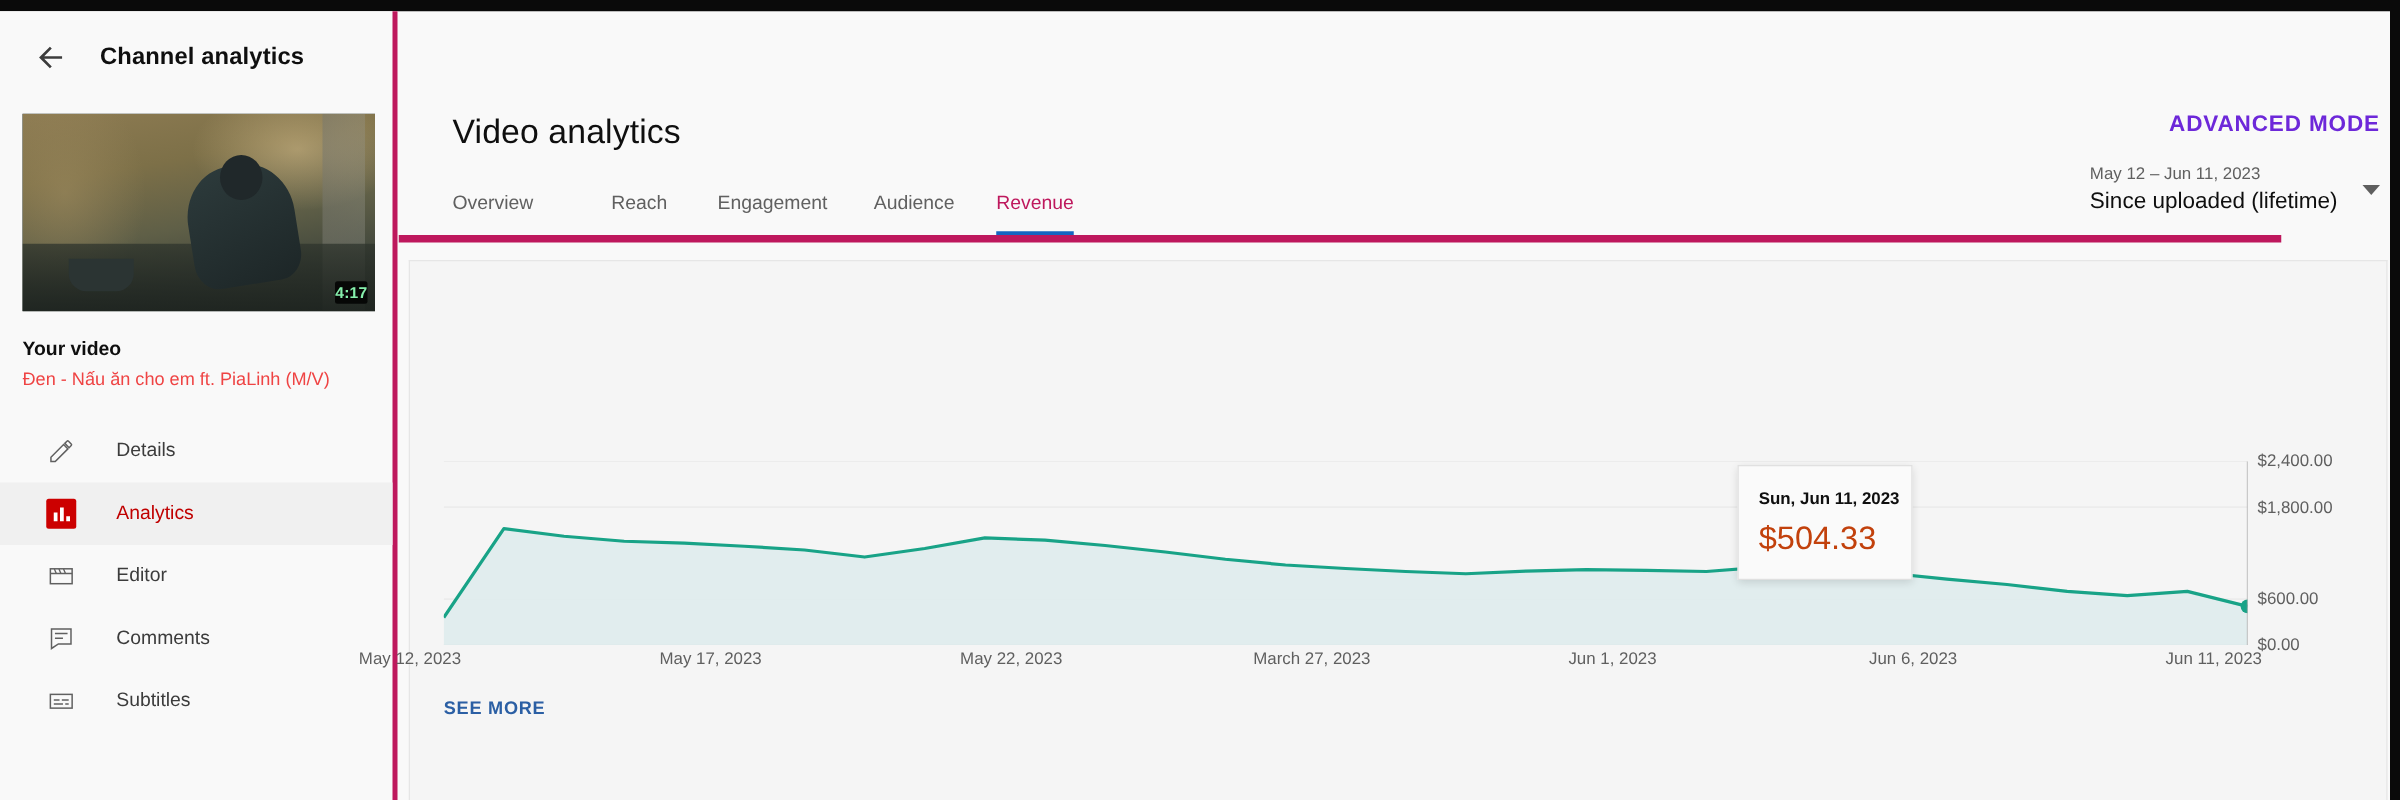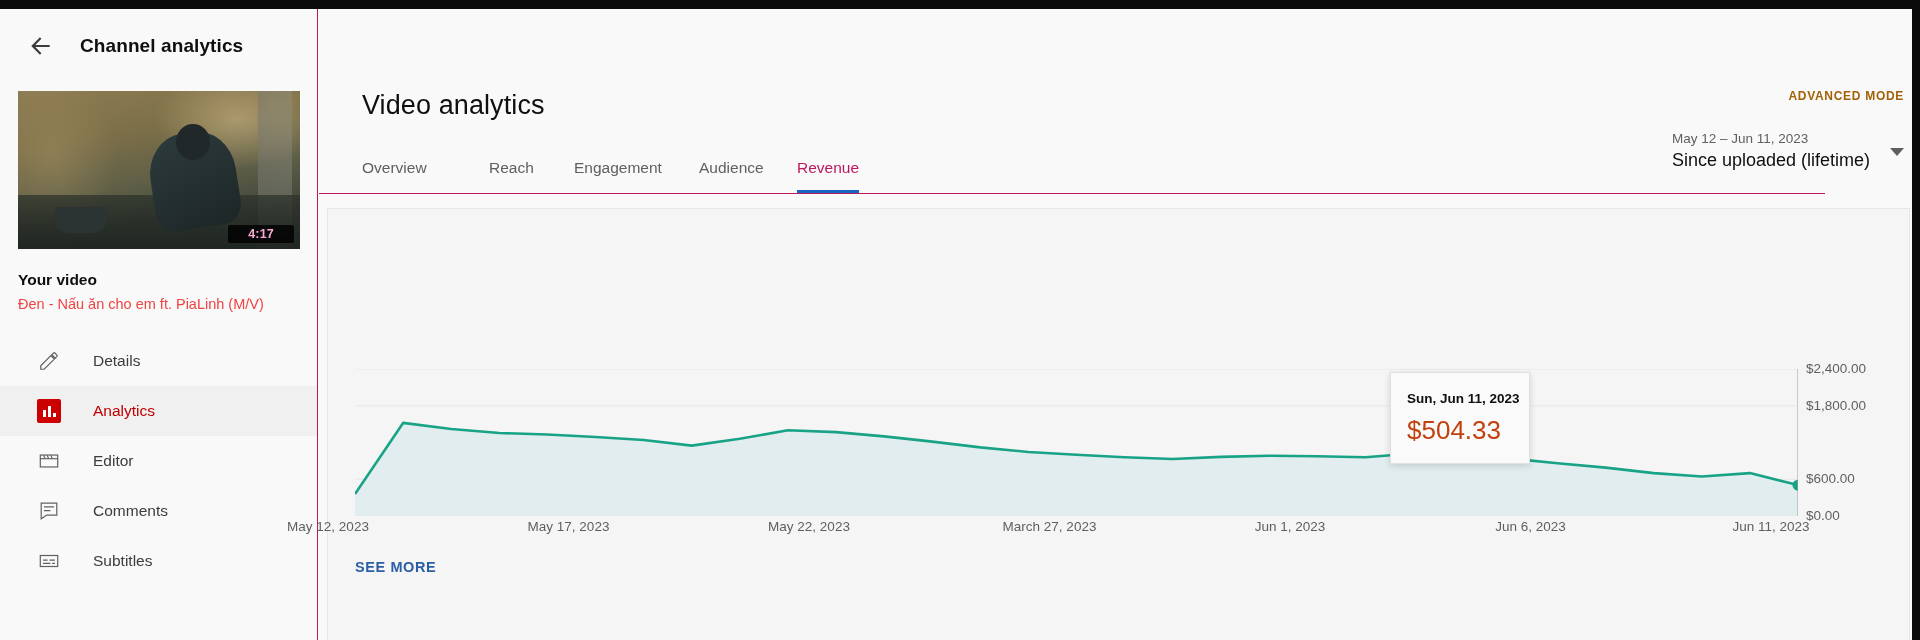--- a/index.html
+++ b/index.html
@@ -26,21 +26,21 @@
     width: 8px; height: 640px;
     background: #0a0a0a;
     z-index: 60;
   }
 
   
   .sidebar {
     position: absolute; left: 0; top: 9px;
     width: 318px; height: 631px;
     background: #f9f9f9;
-    border-right: 1px solid #be185d;
+    border-right: 4px solid #be185d;
   }
   .sb-header {
     display: flex; align-items: center;
     height: 74px; padding-left: 18px;
   }
   .back-arrow {
     width: 46px; height: 46px;
     display: flex; align-items: center; justify-content: center;
     cursor: pointer;
   }
@@ -84,23 +84,23 @@
     width: 52px; height: 26px;
     background: #2b3433; border-radius: 0 0 14px 14px;
   }
   .thumb-pillar {
     position: absolute; right: 3%; top: 0;
     width: 34px; height: 100%;
     background: linear-gradient(90deg, rgba(120,120,110,.55), rgba(150,150,140,.35));
   }
   .thumb-dur {
     position: absolute; right: 6px; bottom: 6px;
-    background: rgba(0,0,0,.82); color: #f9a8d4;
+    background: rgba(0,0,0,.82); color: #86efac;
     font-size: 12.5px; font-weight: bold;
-    padding: 2px 20px; border-radius: 2px;
+    padding: 2px 0; border-radius: 2px;
     letter-spacing: .2px;
   }
   .vid-label {
     margin: 22px 18px 0 18px;
     font-size: 15.5px; font-weight: bold; color: #0f0f0f;
   }
   .vid-title {
     margin: 7px 18px 0 18px;
     font-size: 14.5px; color: #ef4444;
     white-space: nowrap; overflow: hidden;
@@ -137,21 +137,21 @@
     width: 1593px; height: 631px;
     background: #f9f9f9;
     margin-top: 39px;
   }
   .page-title {
     position: absolute; left: 43px; top: 42px;
     font-size: 27px; color: #0f0f0f; letter-spacing: .1px;
   }
   .adv-mode {
     position: absolute; right: 8px; top: 41px;
-    font-size: 12px; font-weight: bold; color: #a16207;
+    font-size: 18px; font-weight: bold; color: #6d28d9;
     letter-spacing: .7px; cursor: pointer;
   }
   .daterange {
     position: absolute; right: 42px; top: 83px;
     text-align: left; cursor: pointer;
   }
   .dr-sub { font-size: 13.5px; color: #606060; }
   .dr-main { font-size: 18px; color: #0f0f0f; margin-top: 4px; }
   .dr-caret {
     position: absolute; right: 8px; top: 100px;
@@ -159,21 +159,21 @@
     border-left: 7px solid transparent;
     border-right: 7px solid transparent;
     border-top: 8px solid #5f5f5f;
     cursor: pointer;
   }
 
   
   .tabs {
     position: absolute; left: 0; top: 95px;
     width: 1506px; height: 51px;
-    border-bottom: 1px solid #be185d;
+    border-bottom: 6px solid #be185d;
   }
   .tab {
     position: absolute; bottom: 0;
     height: 51px; display: flex; align-items: center;
     font-size: 15.5px; color: #606060; cursor: pointer;
   }
   .tab.active { color: #be185d; }
   .tab .ul {
     position: absolute; left: 0; right: 0; bottom: 0;
     height: 3px; background: #1565c0;

